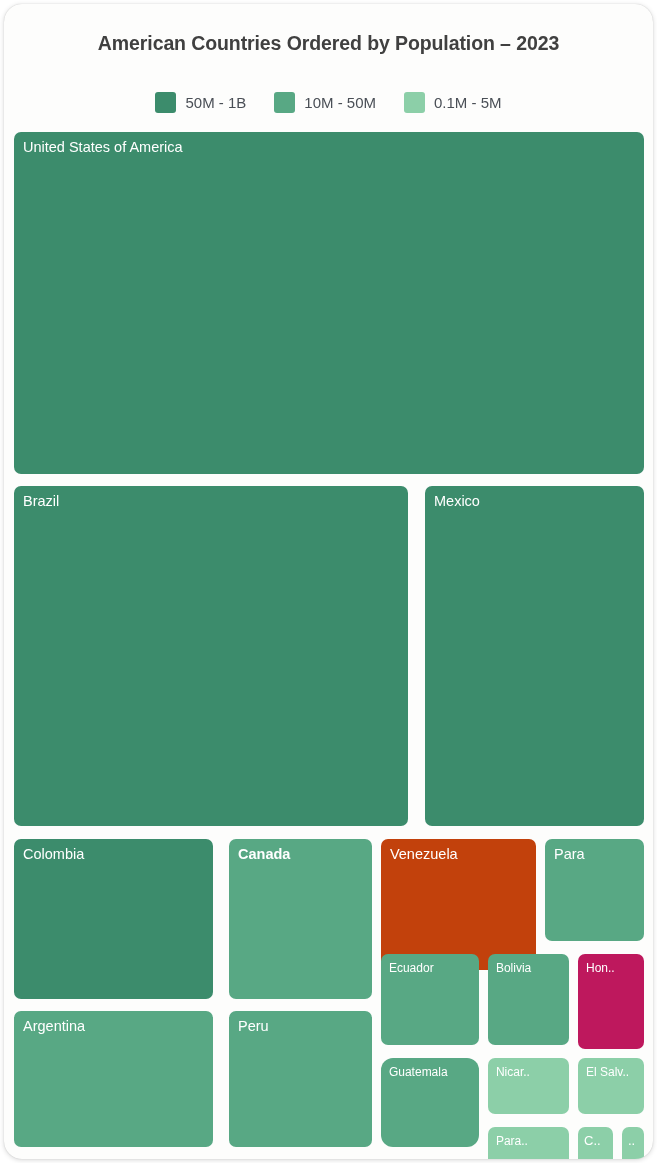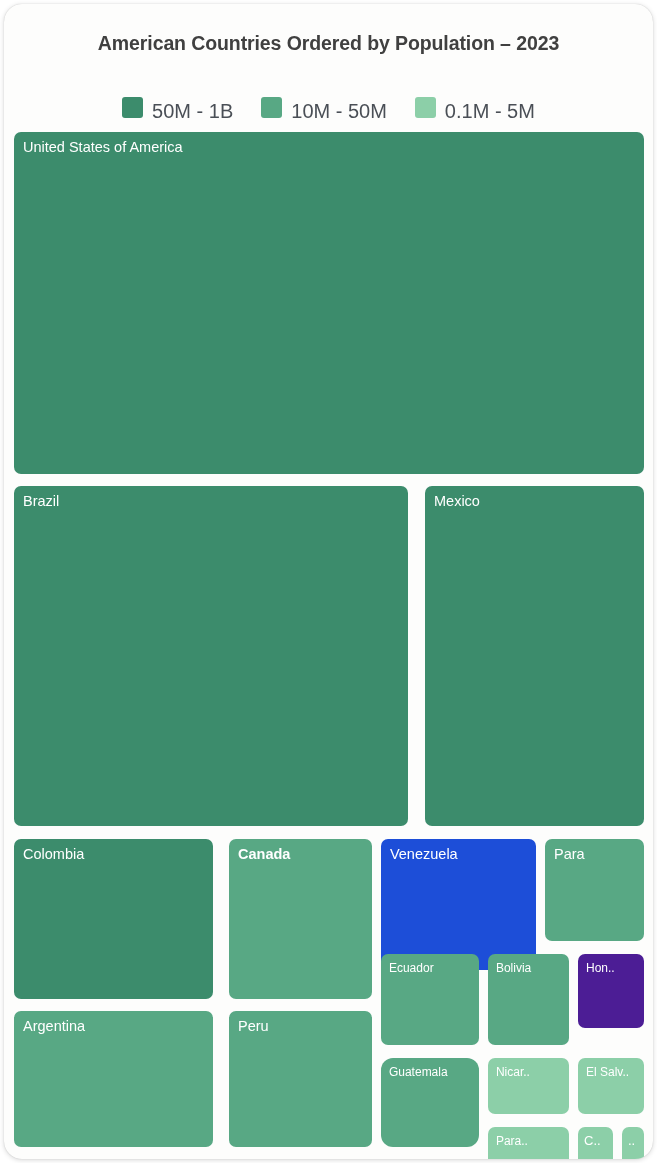--- a/index.html
+++ b/index.html
@@ -52,24 +52,23 @@
     align-items: center;
     gap: 9px;
   }
   .legend-swatch {
     width: 21px;
     height: 21px;
     border-radius: 3px;
     flex: none;
   }
   .legend-label {
-    font-size: 20px;
+    font-size: 15px;
     color: #4a4f56;
     white-space: nowrap;
-    margin-top: 8px;
   }
 
   #treemap {
     position: absolute;
     left: 10px;
     top: 128px;
     width: 633px;
     height: 1018px;
   }
 
@@ -132,39 +131,39 @@
       </div>
       <div class="tile" style="left: 411.007px; top: 354.06px; width: 218.993px; height: 339.964px; background: rgb(60, 140, 108);">
         <div class="tile-label">Mexico</div>
       </div>
       <div class="tile" style="left: 0px; top: 707.001px; width: 198.99px; height: 159.982px; background: rgb(60, 140, 108);">
         <div class="tile-label">Colombia</div>
       </div>
       <div class="tile" style="left: 215.03px; top: 707.001px; width: 142.97px; height: 159.982px; background: rgb(88, 168, 132); font-weight: bold;">
         <div class="tile-label">Canada</div>
       </div>
-      <div class="tile" style="left: 366.95px; top: 707.001px; width: 154.997px; height: 131px; background: #1d4ed8;">
+      <div class="tile" style="left: 366.95px; top: 707.001px; width: 154.997px; height: 131px; background: #c2410c;">
         <div class="tile-label">Venezuela</div>
       </div>
       <div class="tile" style="left: 531.024px; top: 707.001px; width: 98.9763px; height: 101.956px; background: rgb(88, 168, 132);">
         <div class="tile-label">Para</div>
       </div>
       <div class="tile" style="left: 0px; top: 879.043px; width: 198.99px; height: 135.957px; background: rgb(88, 168, 132);">
         <div class="tile-label">Argentina</div>
       </div>
       <div class="tile" style="left: 215.03px; top: 879.043px; width: 142.97px; height: 135.957px; background: rgb(88, 168, 132);">
         <div class="tile-label">Peru</div>
       </div>
       <div class="tile small" style="left: 366.95px; top: 821.933px; width: 97.9635px; height: 91.0632px; background: rgb(88, 168, 132);">
         <div class="tile-label">Ecuador</div>
       </div>
       <div class="tile small" style="left: 473.927px; top: 821.933px; width: 80.9991px; height: 91.0632px; background: rgb(88, 168, 132);">
         <div class="tile-label">Bolivia</div>
       </div>
-      <div class="tile small" style="left: 564.003px; top: 821.933px; width: 65.997px; height: 74px; background: #4c1d95; padding-left: 12px;">
+      <div class="tile small" style="left: 564.003px; top: 821.933px; width: 65.997px; height: 95px; background: #be185d; padding-left: 12px;">
         <div class="tile-label">Hon..</div>
       </div>
       <div class="tile small" style="left: 366.95px; top: 925.973px; width: 97.9635px; height: 89.0272px; background: rgb(88, 168, 132); border-radius: 12px;">
         <div class="tile-label">Guatemala</div>
       </div>
       <div class="tile small" style="left: 473.927px; top: 925.973px; width: 80.9991px; height: 56.044px; background: rgb(140, 207, 168);">
         <div class="tile-label">Nicar..</div>
       </div>
       <div class="tile small" style="left: 564.003px; top: 925.973px; width: 65.997px; height: 56.044px; background: rgb(140, 207, 168);">
         <div class="tile-label">El Salv..</div>

